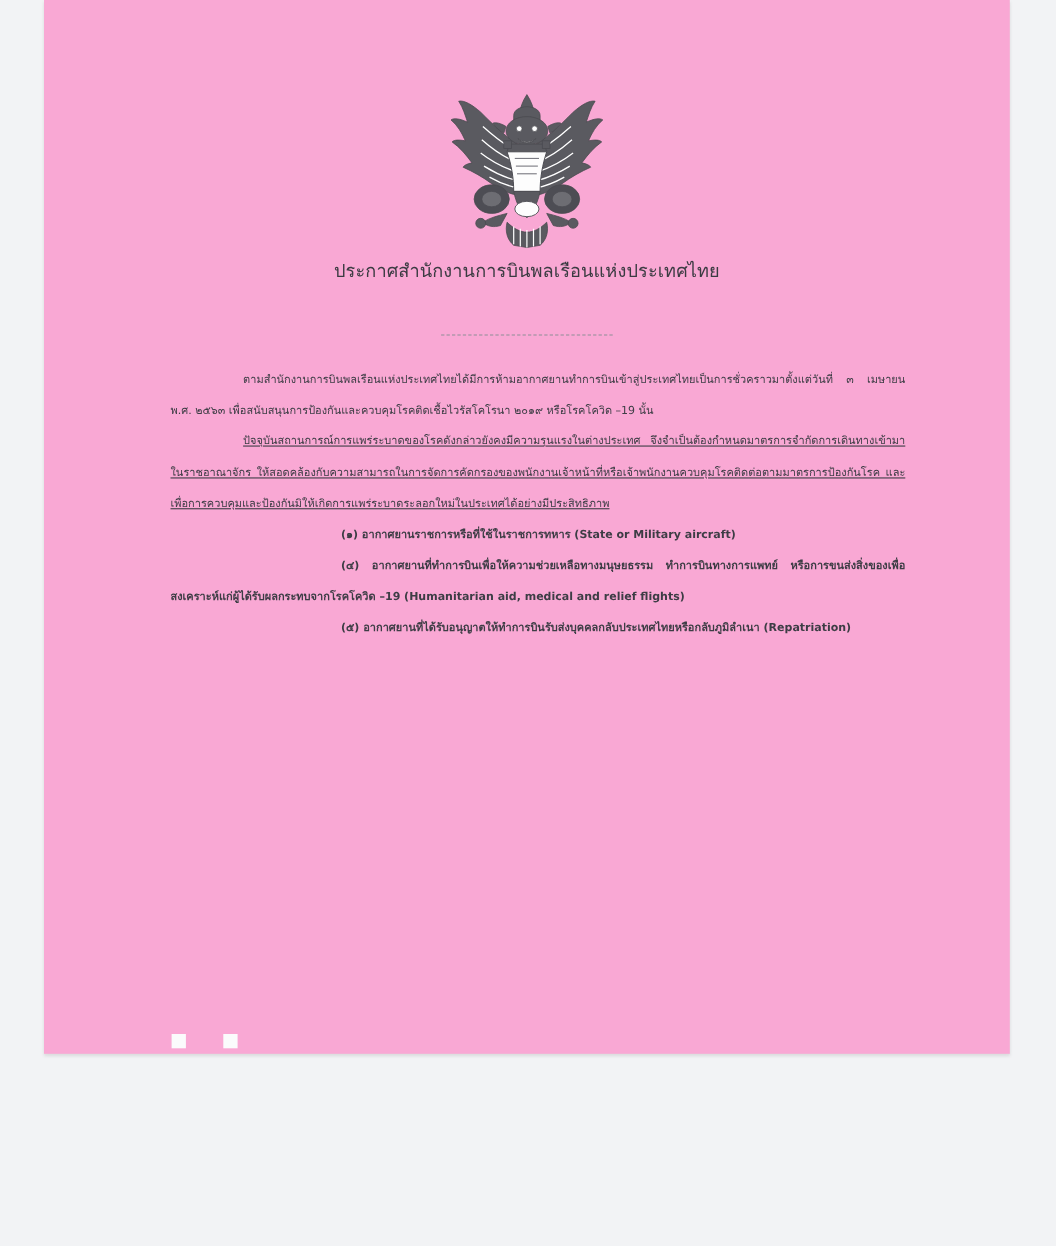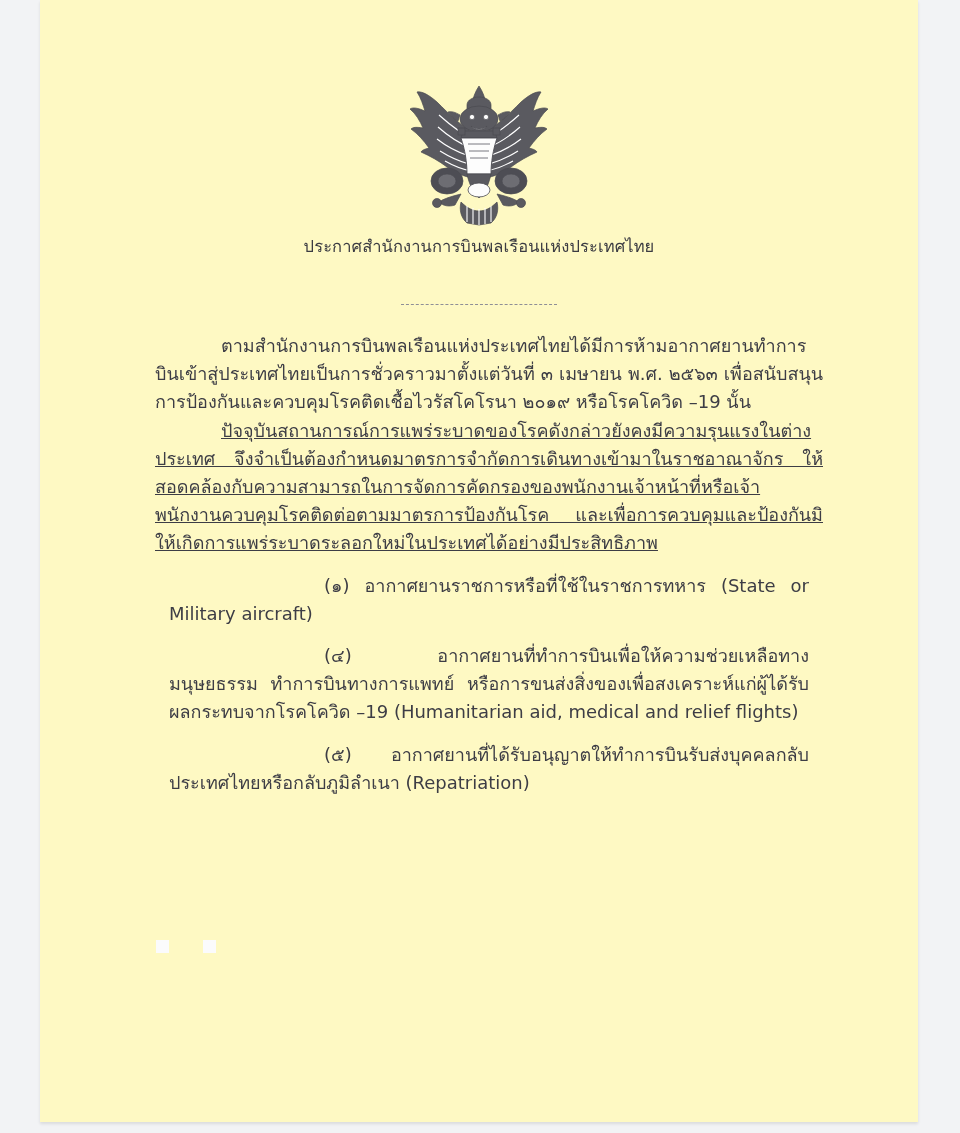--- a/index.html
+++ b/index.html
@@ -21,22 +21,22 @@
     height: 1133px;
     background: #f2f3f5;
   }
 
   
   .page-sheet {
     position: absolute;
     left: 40px;
     top: 0;
     width: 878px;
-    height: 1122px;
-    background: #fef9c3;
+    height: 958px;
+    background: #f9a8d4;
     box-shadow: 0 2px 3px rgba(0,0,0,0.10);
   }
 
   
   .emblem-wrap {
     position: absolute;
     left: 0;
     top: 78px;
     width: 878px;
     text-align: center;
@@ -77,35 +77,36 @@
     border-top: 1px dashed #8e8e96;
   }
 
   
   .body-text {
     position: absolute;
     left: 115px;
     top: 332px;
     width: 668px;
     color: #3d3d45;
-    font-size: 18px;
+    font-size: 10px;
     line-height: 28.2px;
     text-align: justify;
     text-justify: inter-word;
   }
   .para {
     margin: 0 0 0 0;
     text-indent: 66px;
   }
   .para + .para { margin-top: 0; text-decoration: underline; }
 
   .list-block { margin: 0; }
   .list-item {
-    margin: 14px;
+    margin: 0;
     text-indent: 155px;
+    font-weight: bold;
   }
 
   
   .artifact {
     position: absolute;
     background: #fbfbfc;
     width: 13px;
     height: 13px;
   }
 </style>

